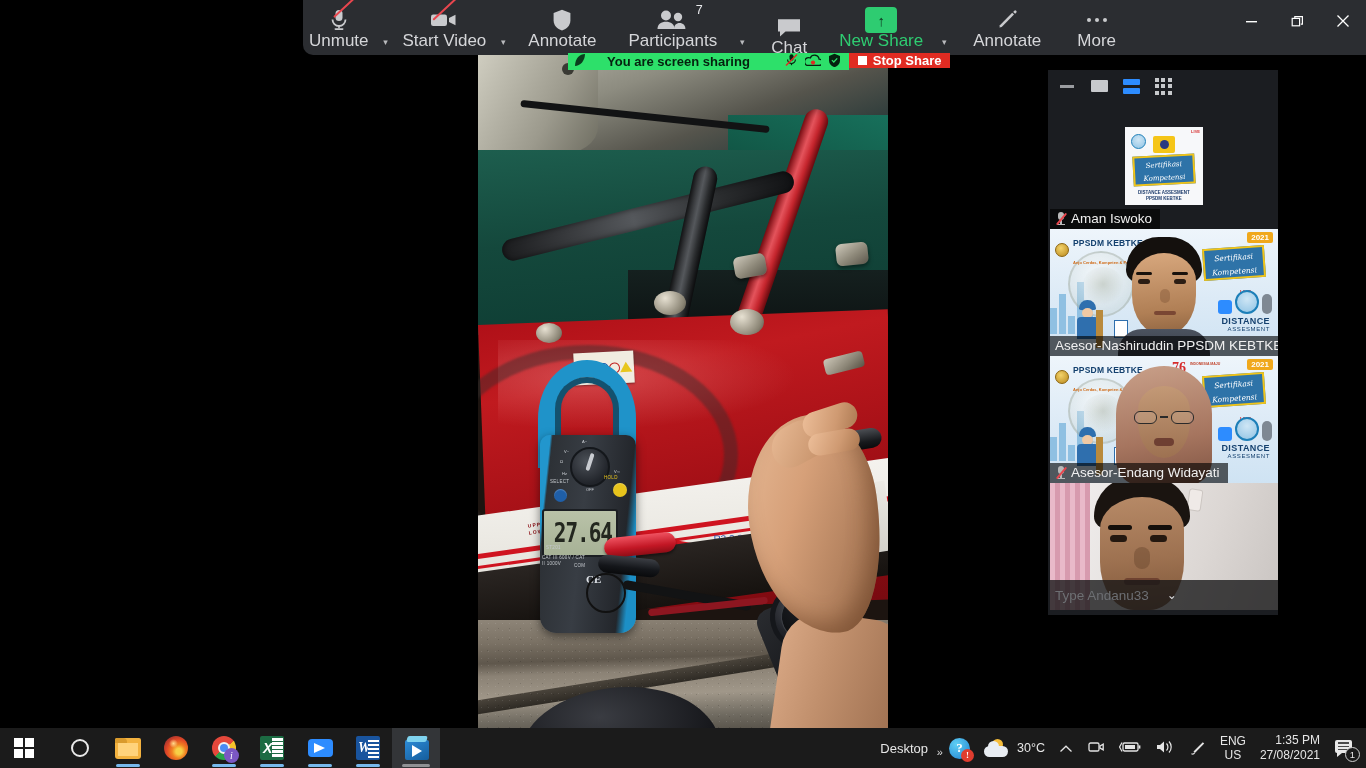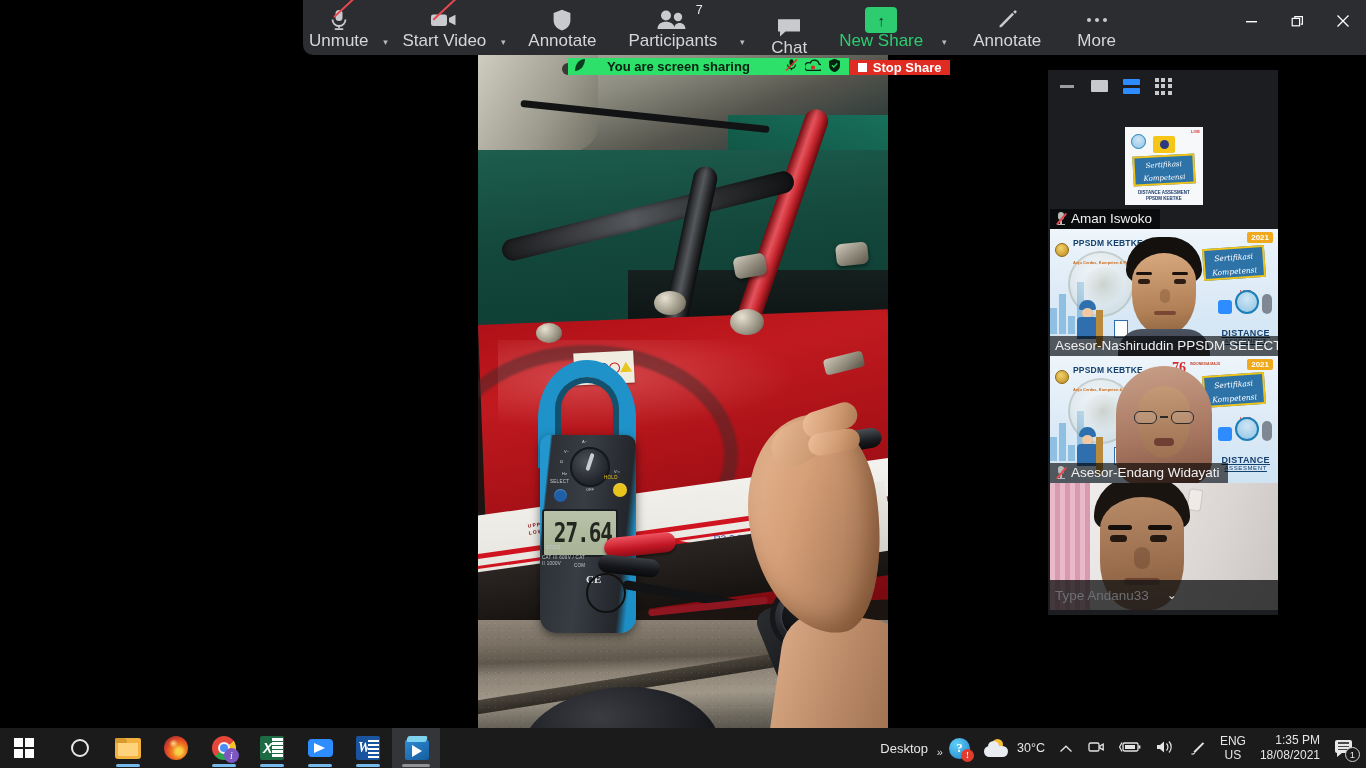--- a/index.html
+++ b/index.html
@@ -412,21 +412,21 @@
     width: 46px; height: 42px;
     display: flex; align-items: center; justify-content: center;
     color: #fff; font-size: 13px;
   }
 
   
   #share-banner {
     position: absolute;
     left: 568px; top: 53px;
     height: 22px;
-    display: flex; align-items: flex-end;
+    display: flex; align-items: flex-start;
     font-size: 13px;
     z-index: 30;
   }
   #share-green {
     background: #2de06a;
     display: flex; align-items: center;
     padding: 0 8px 0 6px;
     gap: 9px;
     color: #05210f;
     font-weight: bold;
@@ -612,22 +612,22 @@
   .wb-76 {
     position: absolute; left: 122px; top: 4px;
     font-size: 14px; font-weight: bold; color: #d62b2b;
     font-family: "Liberation Serif", serif;
   }
   .wb-76b {
     position: absolute; left: 140px; top: 6px;
     font-size: 3.5px; color: #c2452d; line-height: 4.5px; font-weight: bold;
   }
   .wb-distance {
-    position: absolute; right: 8px; bottom: 12px;
-    text-align: center; color: #14406e; text-decoration: underline;
+    position: absolute; right: 8px; bottom: 24px;
+    text-align: right; color: #14406e;
   }
   .wb-distance b { display: block; font-size: 9px; letter-spacing: .4px; }
   .wb-distance i { display: block; font-size: 6px; font-style: normal; letter-spacing: .6px; }
   .wb-icon-row {
     position: absolute; right: 6px; bottom: 42px;
     display: flex; align-items: flex-end; gap: 3px;
   }
   .wb-ic-sq { width: 14px; height: 14px; border-radius: 3px; background: #2d8cff; }
   .wb-ic-av {
     width: 24px; height: 24px; border-radius: 50%;
@@ -1340,21 +1340,21 @@
           <span class="brow" style="left:18px"></span>
           <span class="brow" style="left:54px"></span>
           <span class="eye" style="left:20px"></span>
           <span class="eye" style="left:56px"></span>
           <span class="nose"></span>
           <span class="mouth"></span>
           <span class="suit"></span>
         </div>
       </div>
       <div class="fs-name">
-        <span>Asesor-Nashiruddin PPSDM SELECT</span>
+        <span>Asesor-Nashiruddin PPSDM KEBTKE</span>
       </div>
     </div>
 
     <div class="fs-tile">
       <div class="tile-webinar">
         <div class="wb-bars">
           <i style="height:24px"></i>
             <i style="height:38px"></i>
             <i style="height:16px"></i>
             <i style="height:50px"></i>
@@ -1561,21 +1561,21 @@
         </span>
       </div>
 
       <div class="lang-box">
         <span>ENG</span>
         <span>US</span>
       </div>
 
       <div class="clock-box">
         <span>1:35 PM</span>
-        <span>18/08/2021</span>
+        <span>27/08/2021</span>
       </div>
 
       <div class="tray-item" style="padding-right:12px;">
         <span class="notif-ic">
           <span class="bub"></span>
             <span class="lines"></span>
           <span class="cnt">1</span>
         </span>
       </div>
     </div>

